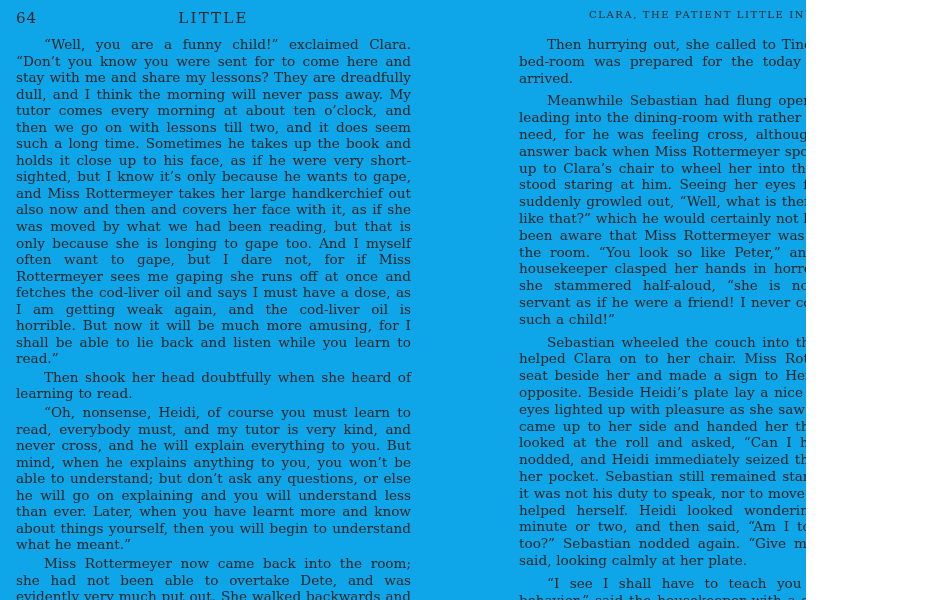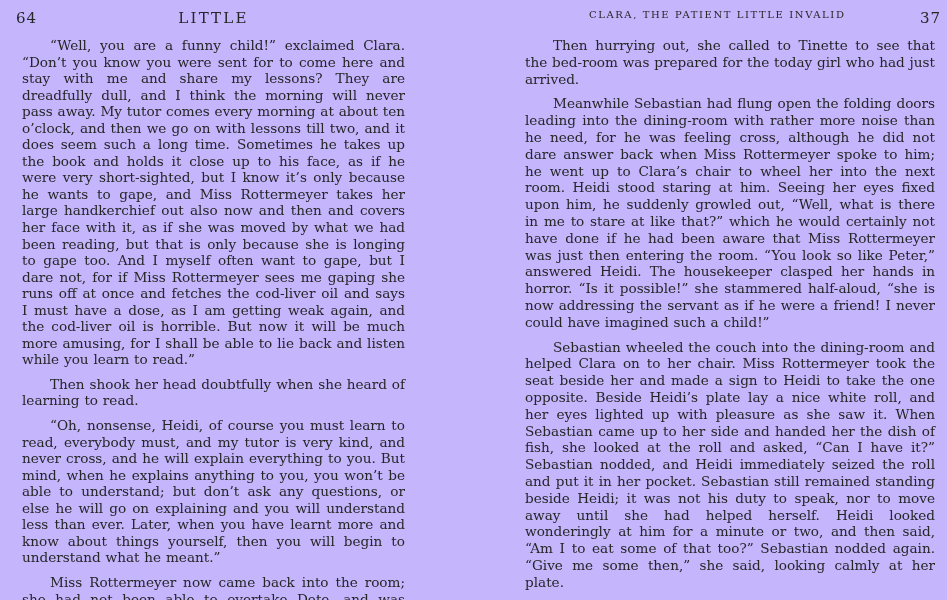--- a/index.html
+++ b/index.html
@@ -2,23 +2,23 @@
 <html><head>
 <meta charset="utf-8">
 <style>
   html, body {
     margin: 0;
     padding: 0;
     background: #ffffff;
   }
   #book-spread {
     position: relative;
-    width: 947px;
+    width: 806px;
     height: 600px;
-    background: #c4b5fd;
+    background: #0ea5e9;
     overflow: hidden;
     font-family: "DejaVu Serif", "Liberation Serif", serif;
     color: #262626;
   }
   .page {
     position: absolute;
     top: 9px;
   }
   .page--left  { left: 14px;  width: 399px; }
   .page--right { left: 517px; width: 426px; }
@@ -44,21 +44,21 @@
     transform: translateX(-50%);
     letter-spacing: 2.2px;
   }
   .page--right .running-head {
     left: 47%;
     font-size: 10px;
     letter-spacing: 1.6px;
   }
 
   .page-body p {
-    margin: 8px;
+    margin: 2px;
     text-align: justify;
     text-indent: 28px;
     font-size: 13.6px;
     line-height: 16.55px;
     word-spacing: 0.5px;
   }
   .page--right .page-body p { line-height: 16.8px; }
   .page--right .page-body p + p { margin-top: 6px; }
 </style>
 </head>

